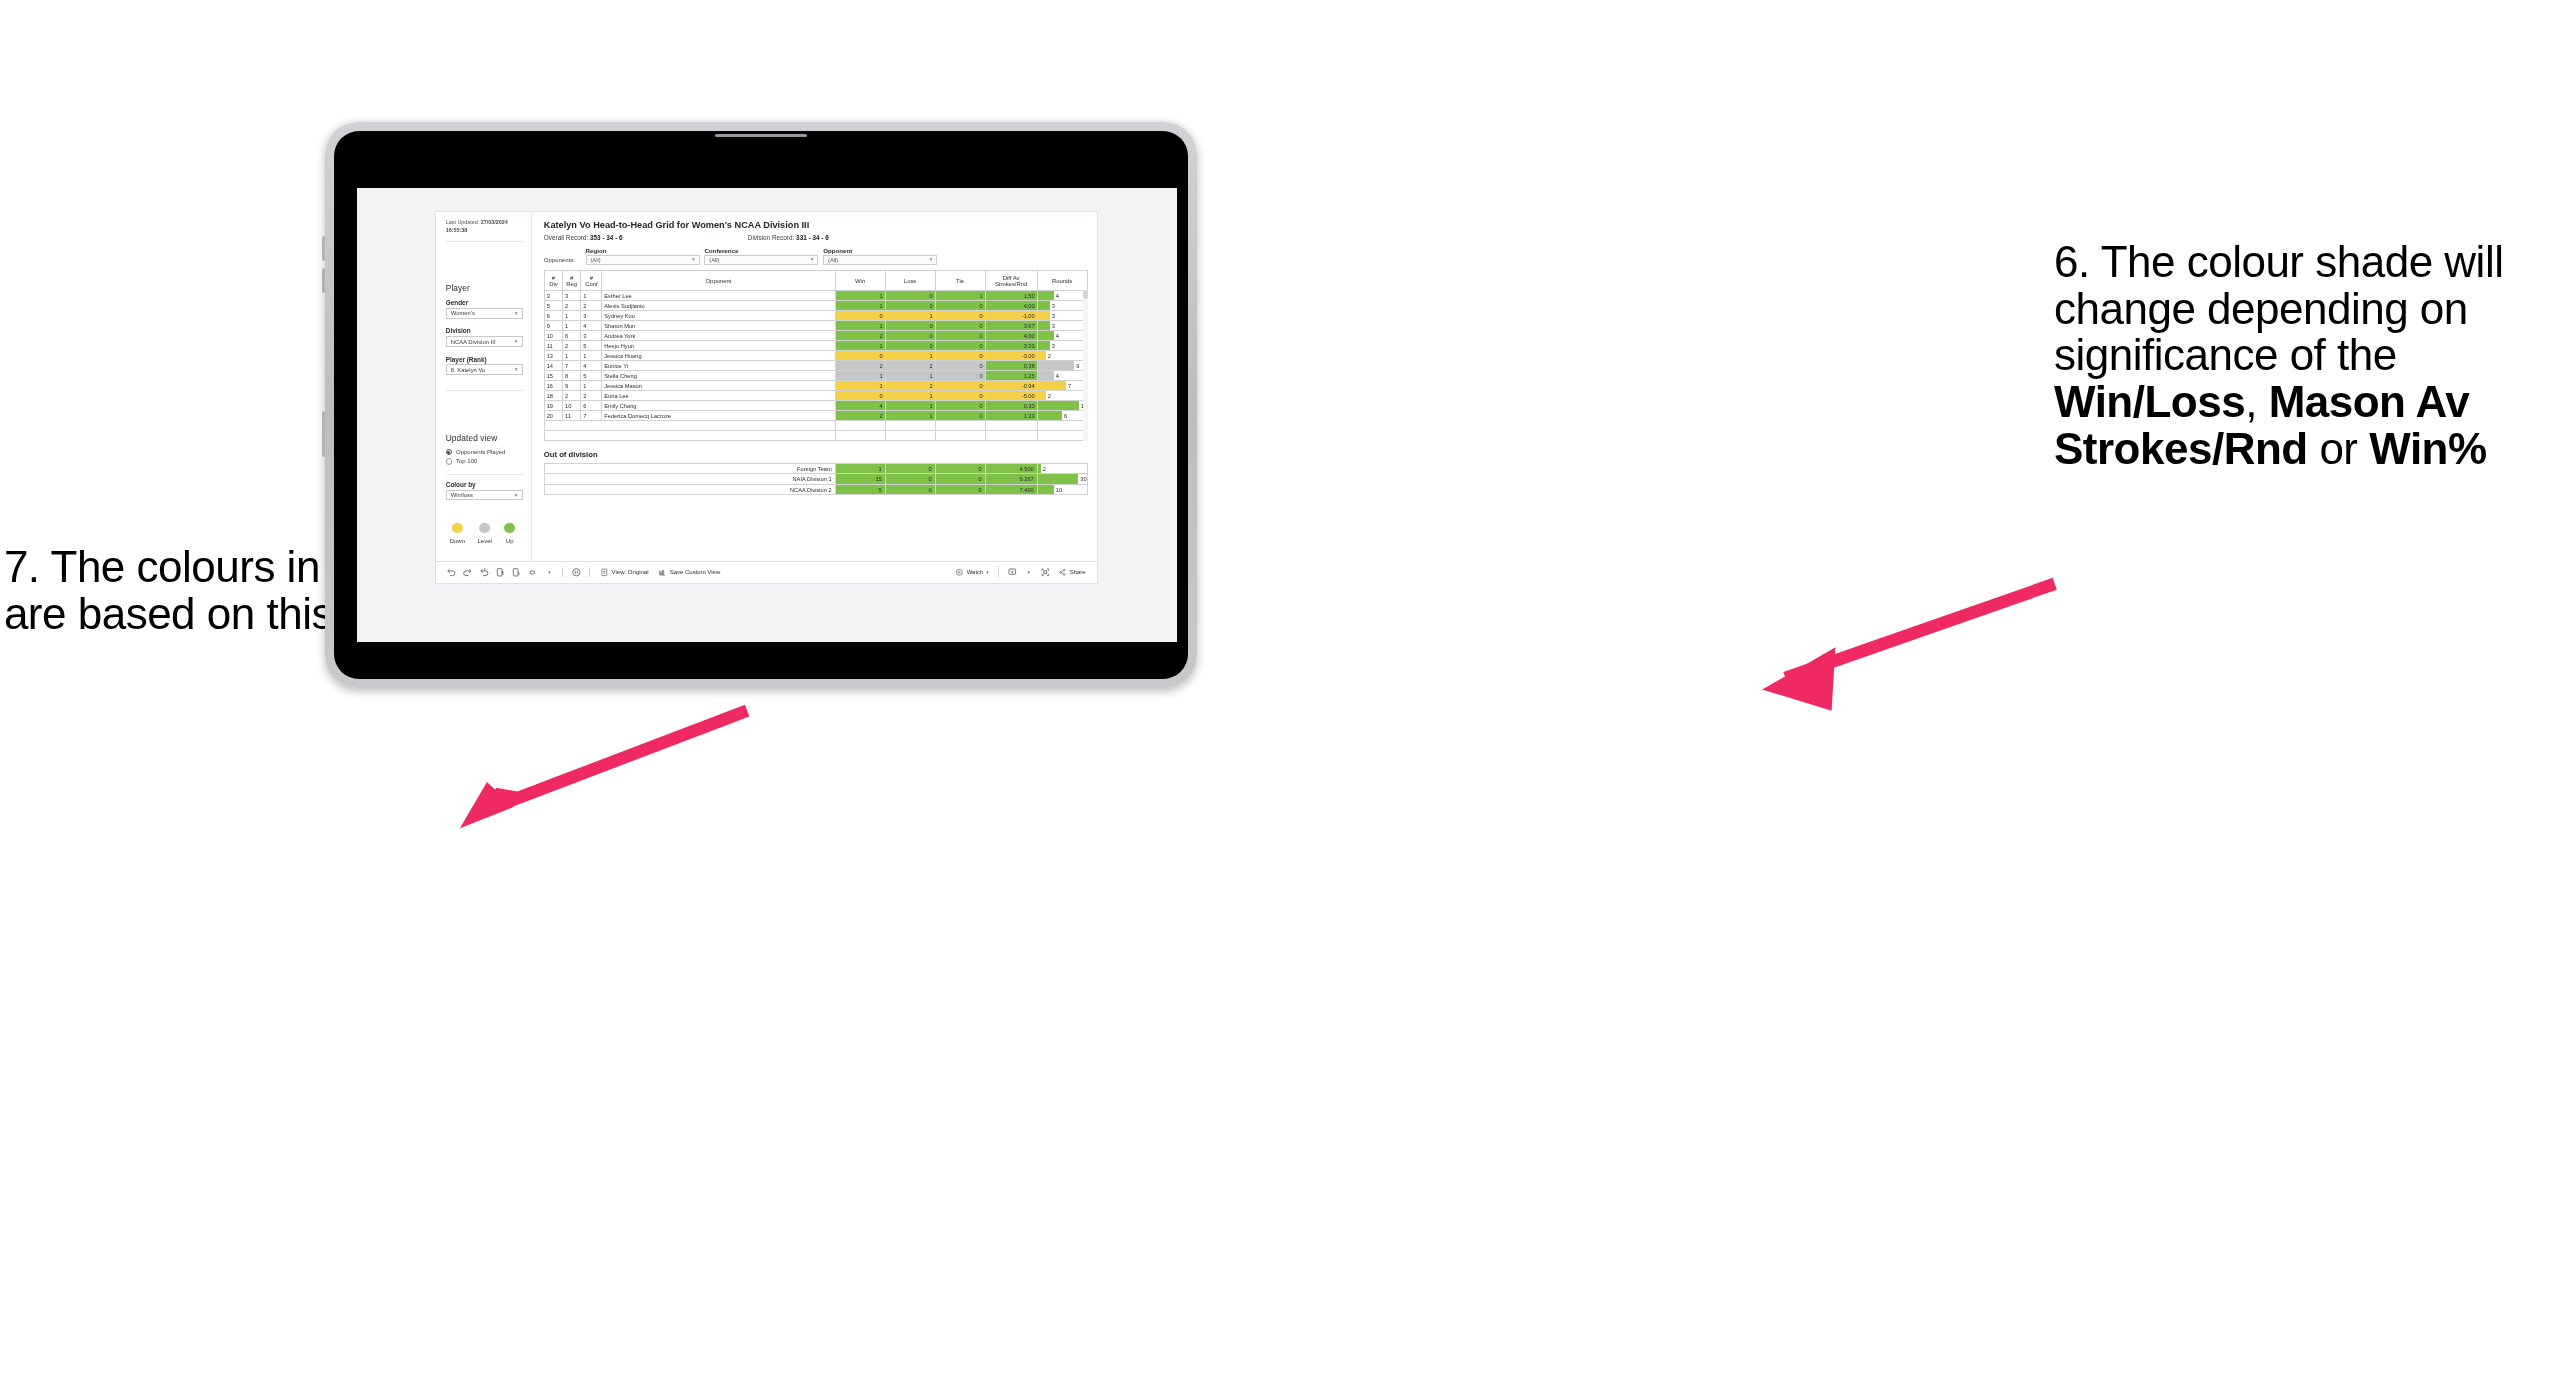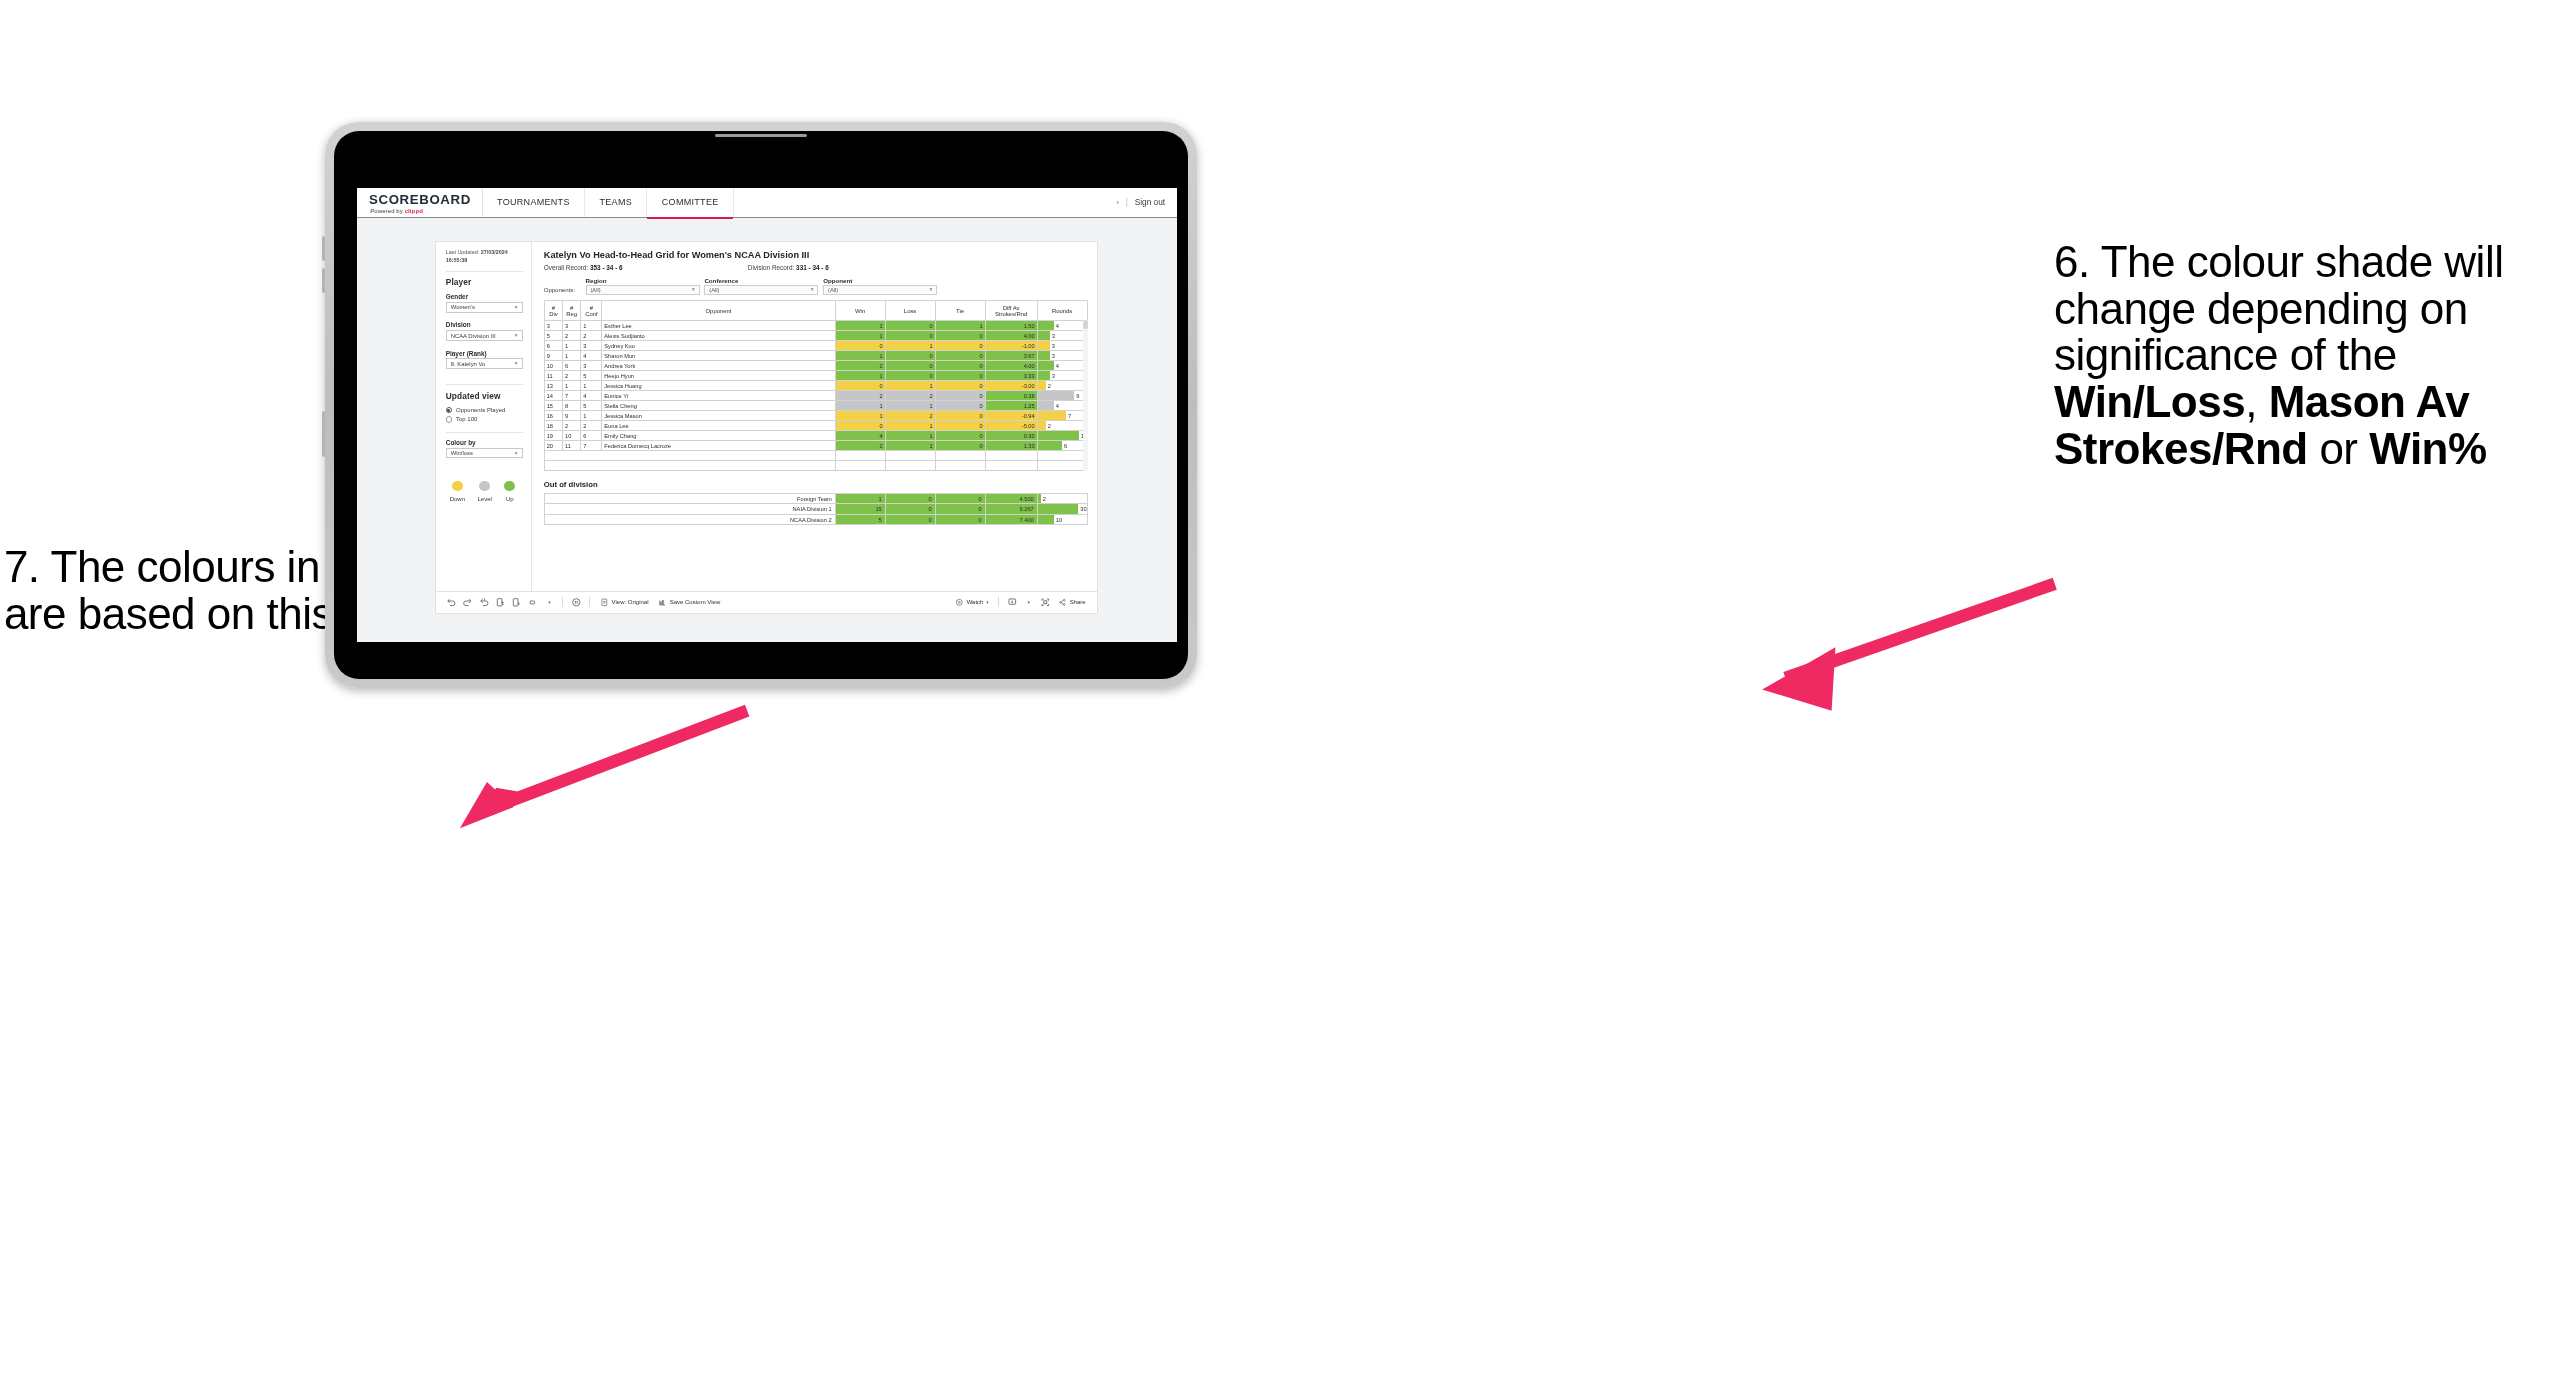--- a/index.html
+++ b/index.html
@@ -106,21 +106,21 @@
   #vizbody { display:flex; flex: 1; min-height:0; }
 
   
   #sidebar {
     width: 96px; border-right:1px solid #e6e6e6; padding: 7.7px 8.7px 3.9px 9.6px;
     display:flex; flex-direction:column; background:#fff;
   }
   .lastupd { font-size:5.4px; color:#4a4a4a; line-height:1.35; font-weight:600; }
   .lastupd .lbl { font-weight:400; color:#555; }
   .hr { border-top:1px solid #e6e6e6; margin:6.7px 0 5.8px; }
-  .sec-title { font-size:8.3px; font-weight:700; color:#2b2b2b; margin-bottom:5.8px; letter-spacing:0.1px;}
+  .sec-title { font-size:8.3px; font-weight:400; color:#2b2b2b; margin-bottom:5.8px; letter-spacing:0.1px;margin-top:36px;}
   .fld-label { font-size:6.4px; font-weight:700; color:#2b2b2b; margin-bottom:1.9px; }
   .select {
     height: 10.6px; border:1px solid #c9c9c9; background:#fff;
     display:flex; align-items:center; justify-content:space-between;
     padding: 0 2.9px 0 3.9px; font-size:5.9px; color:#3a3a3a; margin-bottom:8.7px;
     cursor:pointer;
   }
   .select .caret { font-size:4.8px; color:#8a8a8a; }
   .radio-row { display:flex; align-items:center; gap:3.9px; margin-bottom:2.9px; cursor:pointer; }
   .radio {
@@ -228,36 +228,20 @@
   <div id="tablet">
     <div class="btn-side" style="left:-2.9px; top:114px; width:2.9px; height:25px;"></div>
     <div class="btn-side" style="left:-2.9px; top:146px; width:2.9px; height:25px;"></div>
     <div class="btn-side" style="left:-2.9px; top:289px; width:2.9px; height:46px;"></div>
 
     <div id="screen-bezel">
       <div class="speaker"></div>
 
       <div id="app">
 
-        <div id="topbar">
-          <div class="brand">
-            <div class="brand-title">SCOREBOARD</div>
-            <div class="brand-sub"><span>Powered by </span><span class="pink">clippd</span></div>
-          </div>
-          <div class="topnav">
-            <div class="topnav-item">TOURNAMENTS</div>
-            <div class="topnav-item">TEAMS</div>
-            <div class="topnav-item active">COMMITTEE</div>
-          </div>
-          <div class="topright">
-            <span class="chev-right">›</span>
-            <span class="sep">|</span>
-            <span>Sign out</span>
-          </div>
-        </div>
 
 
         <div id="vizwrap">
           <div id="viz">
             <div id="vizbody">
 
               <div id="sidebar">
                 <div class="lastupd">
                   <span class="lbl">Last Updated: </span><span>27/03/2024 16:55:38</span>
                 </div>

